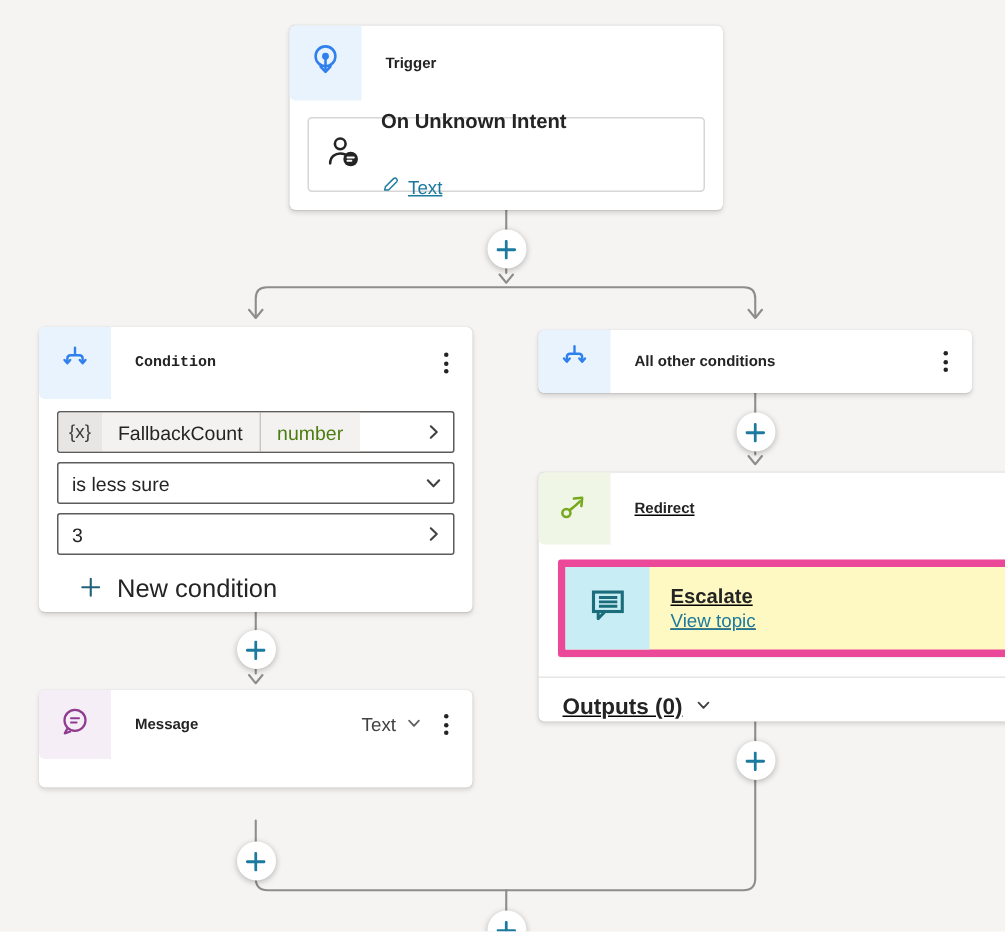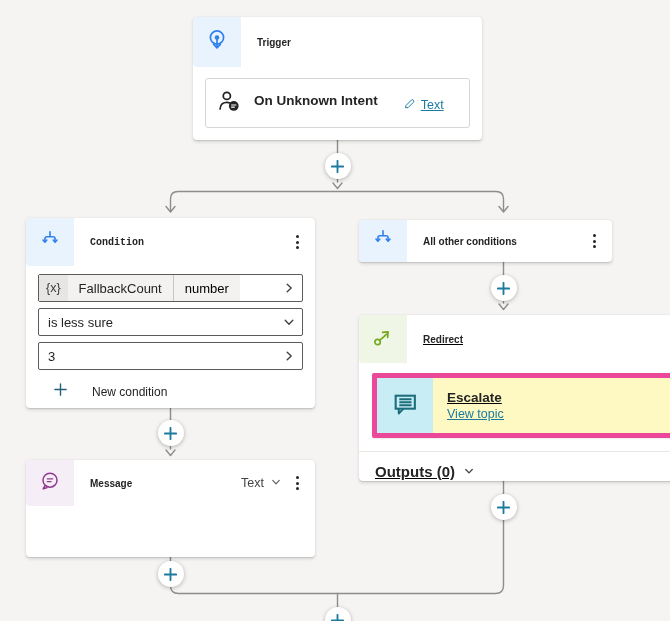--- a/index.html
+++ b/index.html
@@ -33,41 +33,41 @@
   .plus {
     position:absolute; width:26px; height:26px; border-radius:50%;
     background:#ffffff; z-index:3; display:flex; align-items:center; justify-content:center;
     box-shadow:0 1px 4px rgba(0,0,0,.28); cursor:pointer;
   }
   
   .trigger-card {
     margin:11px 12px 0; height:48px; border:1px solid #d8d6d4; border-radius:3px;
     display:flex; align-items:center; padding:0 6px 0 10px; background:#fff;
   }
-  .tc-text { margin-left:12px; display:flex; flex-direction:row;gap:25px; }
+  .tc-text { margin-left:12px; display:flex; flex-direction:column;gap:25px; }
   .tc-title { font-size:13.5px; font-weight:bold; color:#242424; }
   .tc-edit { display:flex; align-items:center; gap:5px; margin-top:3px; }
   a.teal-link { font-size:12.5px; color:#1b7a9e; text-decoration:underline; cursor:pointer; }
   
   .cond-body { padding:8px 12px 0; }
   .field-row {
     height:26px; border:1px solid #5c5b59; border-radius:2px;
     display:flex; align-items:center; margin-bottom:6px; background:#fff;
     font-size:13px; color:#242424; overflow:hidden; cursor:pointer;
   }
   .seg { display:flex; align-items:center; align-self:stretch; }
   .seg-x     { background:#e7e6e4; padding:0 7px; color:#3b3a39; font-size:12.5px; }
   .seg-name  { background:#f3f2f1; padding:0 11px; }
   .seg-div   { width:1px; background:#c8c6c4; align-self:stretch; }
-  .seg-type  { background:#f3f2f1; padding:0 11px; color:#000000; }
+  .seg-type  { background:#f3f2f1; padding:0 11px; color:#4d7c0f; }
   .row-chev  { margin-left:auto; margin-right:6px; display:flex; align-items:center; }
   .row-label { padding-left:9px; }
   .new-cond {
-    display:flex; align-items:flex-end; gap:25px; margin:12px 0 0 10px;
-    background:none; border:none; font-family:inherit; font-size:12px; color:#242424; cursor:pointer;
+    display:flex; align-items:flex-start; gap:11px; margin:12px 0 0 10px;
+    background:none; border:none; font-family:inherit; font-size:17px; color:#242424; cursor:pointer;
   }
   
   .msg-body { padding:11px 16px; font-size:13.5px; color:#323130; cursor:text; }
   .type-select { display:flex; align-items:center; gap:6px; cursor:pointer; font-size:12.5px; color:#424242; margin-right:6px;text-align:right; }
   
   .topic-card {
     margin:10px 13px 0; height:55px; border:5px solid #ec4899; border-radius:2px;
     display:flex; align-items:stretch; background:#fef9c3; box-shadow:0 .5px 1.5px rgba(0,0,0,.08);
   }
   .topic-icon-cell { width:56px; flex:0 0 56px; background:#c9edf4; display:flex; align-items:center; justify-content:center; }
@@ -189,21 +189,21 @@
         <span>
           <svg width="13" height="13" viewBox="0 0 12 12">
               <path d="M6 0.8 V11.2 M0.8 6 H11.2" stroke="#23617a" stroke-width="1.3" stroke-linecap="round"></path>
             </svg>
         </span>
         <span>New condition</span>
       </button>
     </div>
   </div>
 
-  <div class="node" style="left:359px; top:220px; width:253px; height:42px;">
+  <div class="node" style="left:359px; top:220px; width:289px; height:42px;">
     <div class="node-header" style="height:42px;">
       <div class="icon-cell icon-blue">
         <span>
           <svg width="24" height="24" viewBox="0 0 24 24">
             <path d="M12 3.8 V8.8 M6.9 13.4 V11 Q6.9 8.8 9.1 8.8 H14.9 Q17.1 8.8 17.1 11 V13.4" fill="none" stroke="#2f80ed" stroke-width="1.6" stroke-linecap="round"></path>
             <path d="M5 12 L6.9 14.2 L8.8 12 M15.2 12 L17.1 14.2 L19 12" fill="none" stroke="#2f80ed" stroke-width="1.6" stroke-linecap="round" stroke-linejoin="round"></path>
           </svg>
         </span>
       </div>
       <span class="title">All other conditions</span>
@@ -255,21 +255,21 @@
     <div class="outputs">
       <span>Outputs (0)</span>
       <span>
         <svg width="12" height="12" viewBox="0 0 14 14">
             <path d="M3.2 5.2 L7 9.2 L10.8 5.2" stroke="#424242" stroke-width="1.5" fill="none" stroke-linecap="round" stroke-linejoin="round"></path>
           </svg>
       </span>
     </div>
   </div>
 
-  <div class="node" style="left:26px; top:460px; width:289px; height:97px;">
+  <div class="node" style="left:26px; top:460px; width:289px; height:65px;">
     <div class="node-header" style="height:46px;">
       <div class="icon-cell icon-purple">
         <span>
           <svg width="24" height="24" viewBox="0 0 24 24">
             <circle cx="12" cy="11.2" r="7" fill="none" stroke="#8f3b8f" stroke-width="1.5"></circle>
             <path d="M6.9 16.6 L5.2 19.9 L9.3 18.5" fill="none" stroke="#8f3b8f" stroke-width="1.5" stroke-linejoin="round"></path>
             <path d="M9.3 9.8 H14.7 M9.3 12.6 H13.1" stroke="#8f3b8f" stroke-width="1.3" stroke-linecap="round"></path>
           </svg>
         </span>
       </div>

